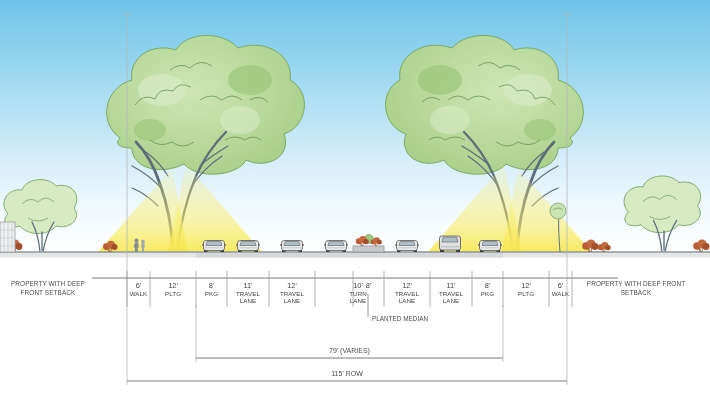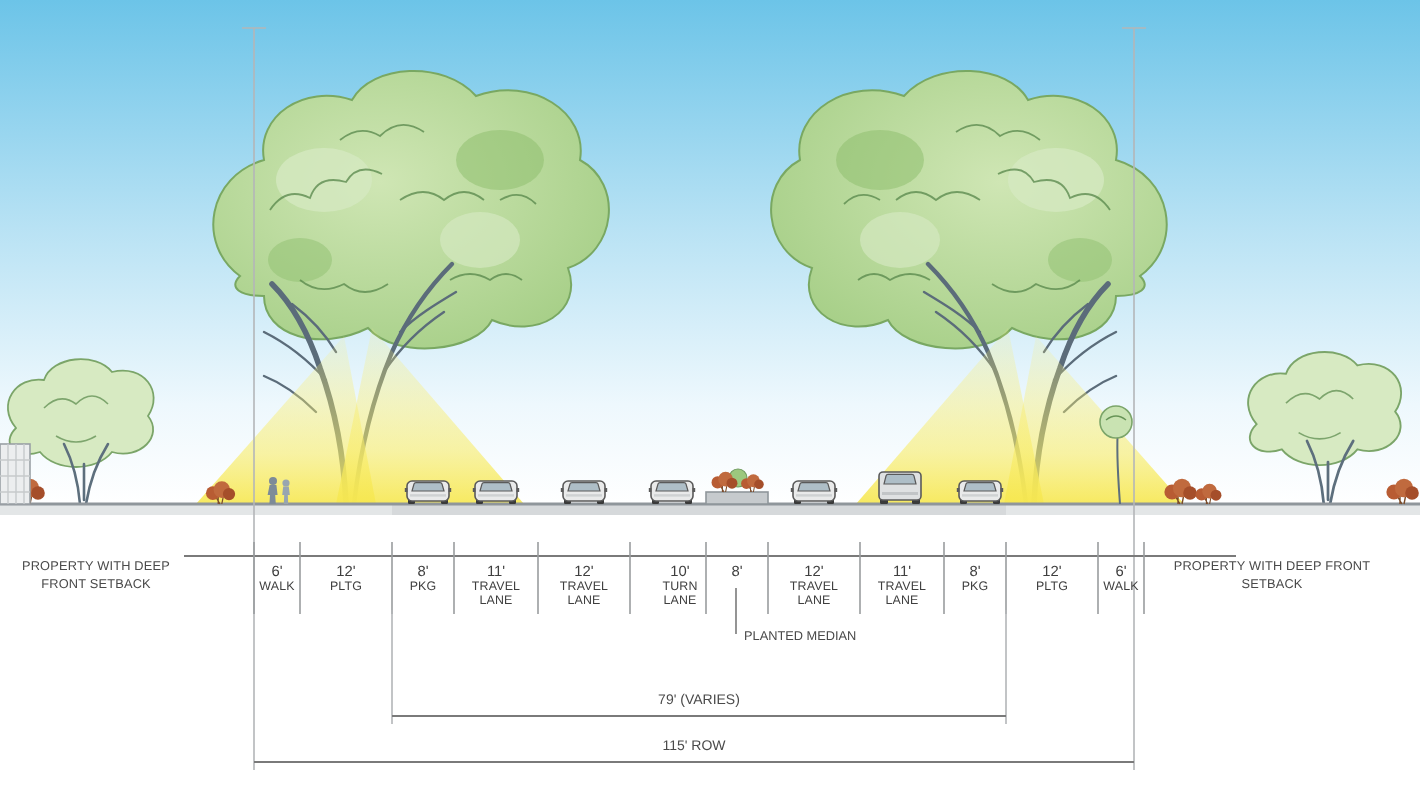--- a/index.html
+++ b/index.html
@@ -7,21 +7,21 @@
           font-family:"Liberation Sans",sans-serif;color:#444;}
   .scene{position:absolute;left:0;top:0;}
   .lbl{position:absolute;color:#4a4a4a;}
   .prop{font-size:6.4px;line-height:1.35;text-align:center;letter-spacing:.1px;}
   .prop-left{left:5px;top:280px;width:86px;}
   .prop-right{left:584px;top:280px;width:104px;}
   .seg{position:absolute;top:281px;text-align:center;color:#3f3f3f;}
   .seg .v{font-size:7.4px;line-height:1.25;}
   .seg .l{font-size:6.2px;line-height:1.12;margin:1px auto 0;max-width:26px;letter-spacing:.1px;}
   .s0{left:127px;width:23px}.s1{left:150px;width:46px}.s2{left:196px;width:31px}
-  .s3{left:227px;width:42px}.s4{left:269px;width:46px}.s5{left:316px;width:48px}
+  .s3{left:227px;width:42px}.s4{left:269px;width:46px}.s5{left:334px;width:48px}
   .s6{left:353px;width:31px}.s7{left:384px;width:46px}.s8{left:430px;width:42px}
   .s9{left:472px;width:31px}.s10{left:503px;width:46px}.s11{left:549px;width:23px}
   .median-lbl{left:372px;top:315px;font-size:6.4px;white-space:nowrap;}
   .dim79{left:196px;top:347px;width:307px;text-align:center;font-size:7px;}
   .dimrow{left:127px;top:370px;width:440px;text-align:center;font-size:7px;}
 </style>
 </head>
 <body>
 
 <div class="canvas">

